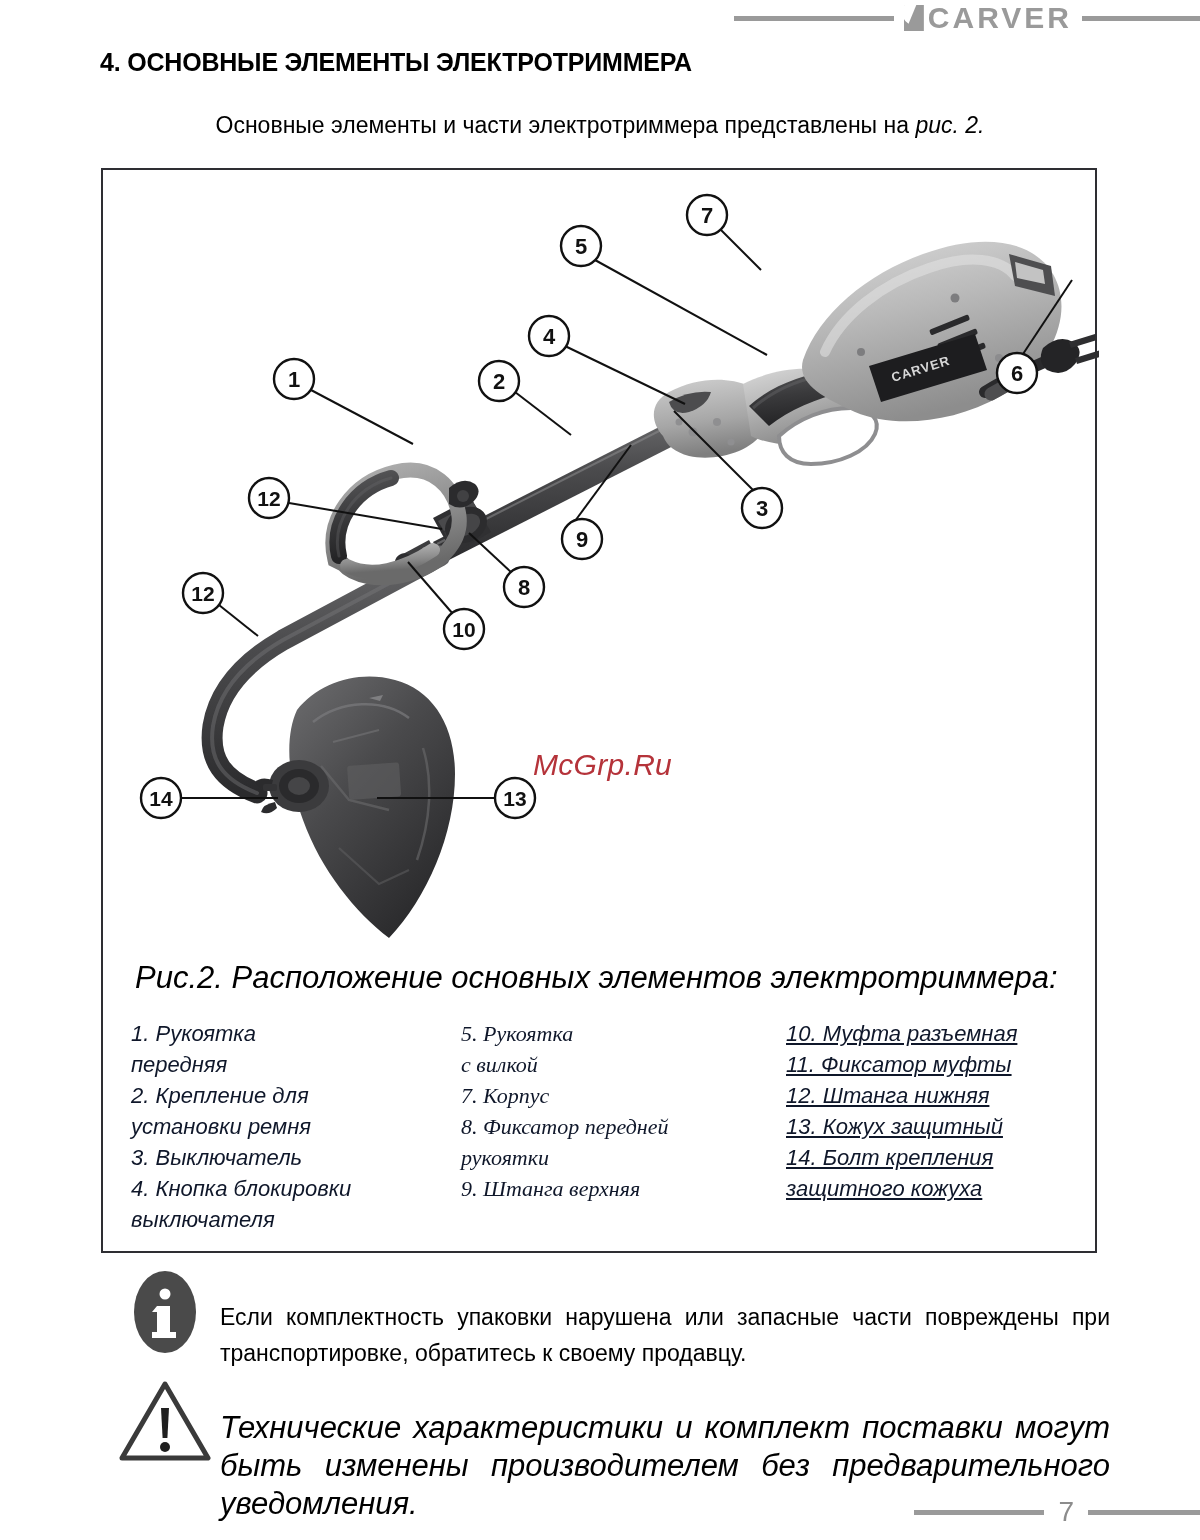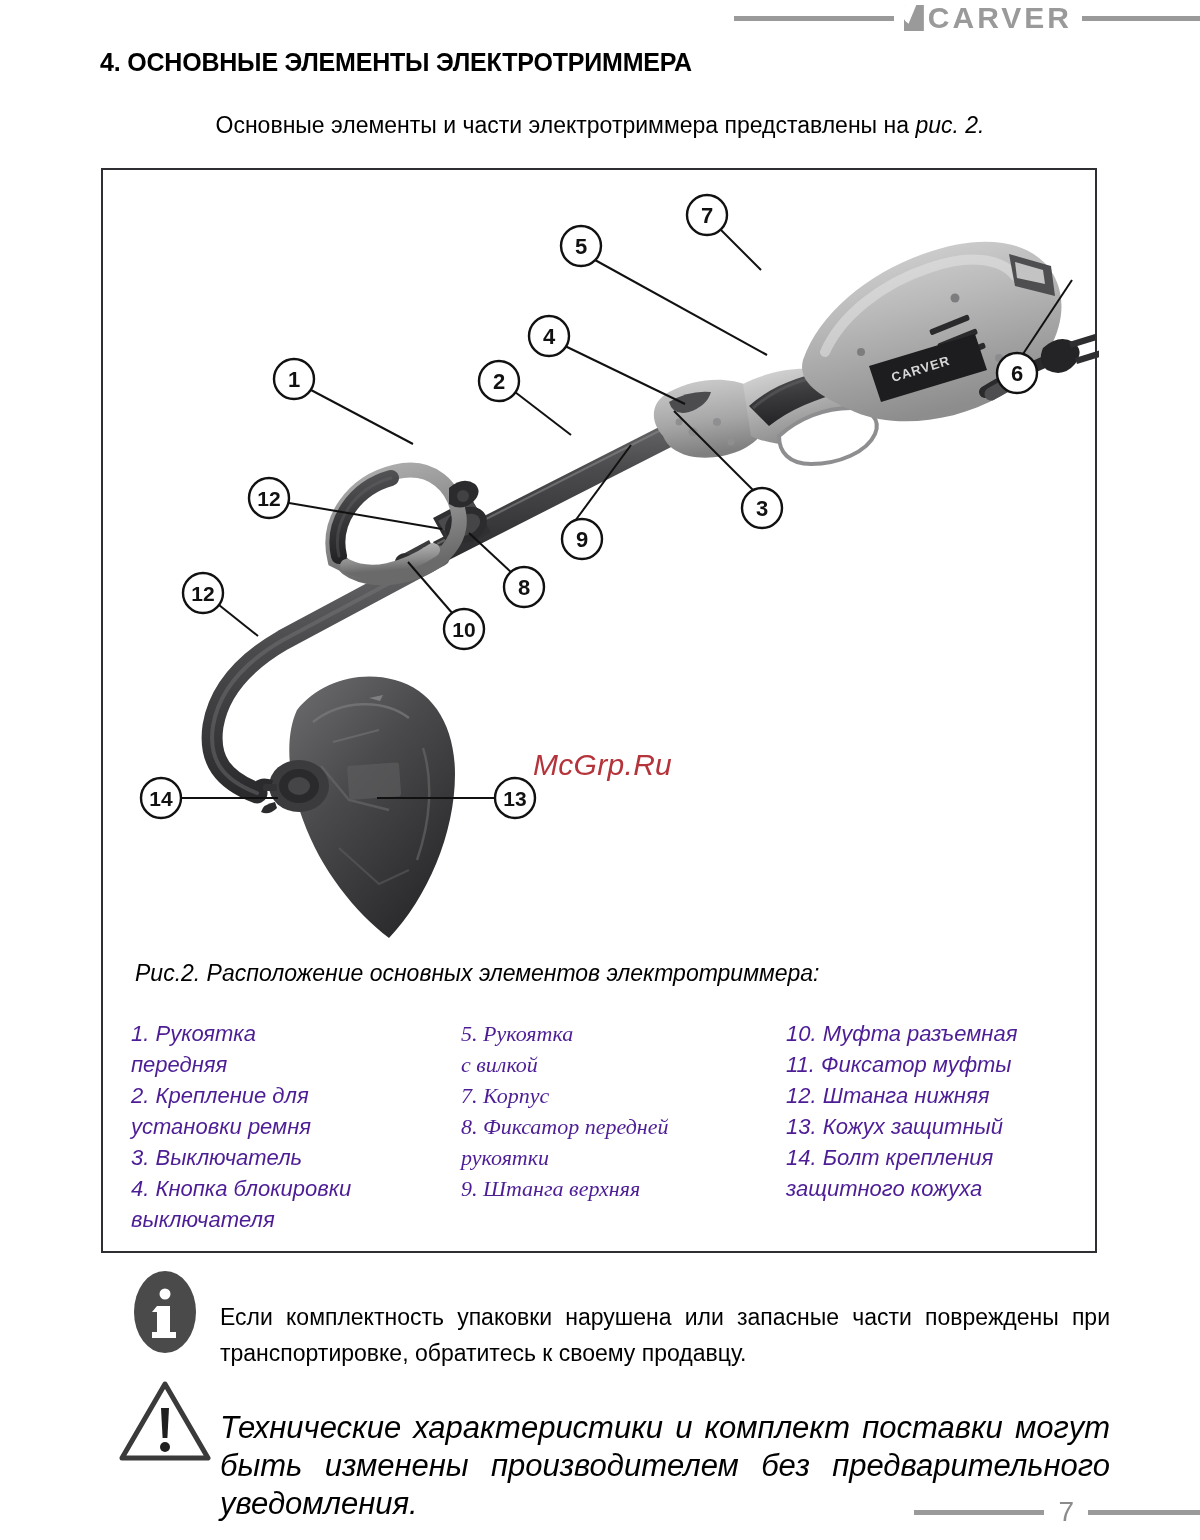--- a/index.html
+++ b/index.html
@@ -116,43 +116,43 @@
     font-style: italic;
     color: #b5333a;
     letter-spacing: 0.3px;
     white-space: nowrap;
   }
 
   
   .fig-caption {
     position: absolute;
     left: 32px; top: 790px;
-    font-size: 23px;
+    font-size: 31px;
     font-style: italic;
     color: #000;
     white-space: nowrap;
     text-align: right;
   }
 
   
   .legend-cols {
     position: absolute;
     left: 28px; top: 848px;
     width: 950px;
     display: flex;
   }
   .legend-col {
     font-size: 22px;
     font-style: italic;
     line-height: 31px;
-    color: #4c1d95;
+    color: #0f172a;
   }
   .legend-col.c1 { width: 330px; }
   .legend-col.c2 { width: 325px; font-family: Liberation Serif, serif; }
-  .legend-col.c3 { width: 295px; }
+  .legend-col.c3 { width: 295px; text-decoration: underline; }
   .legend-line { white-space: nowrap; }
 
   
   .note-block {
     position: absolute;
     display: flex;
     align-items: flex-start;
   }
   .note-info  { left: 110px; top: 1268px; width: 1000px; }
   .note-warn  { left: 110px; top: 1378px; width: 1000px; }

